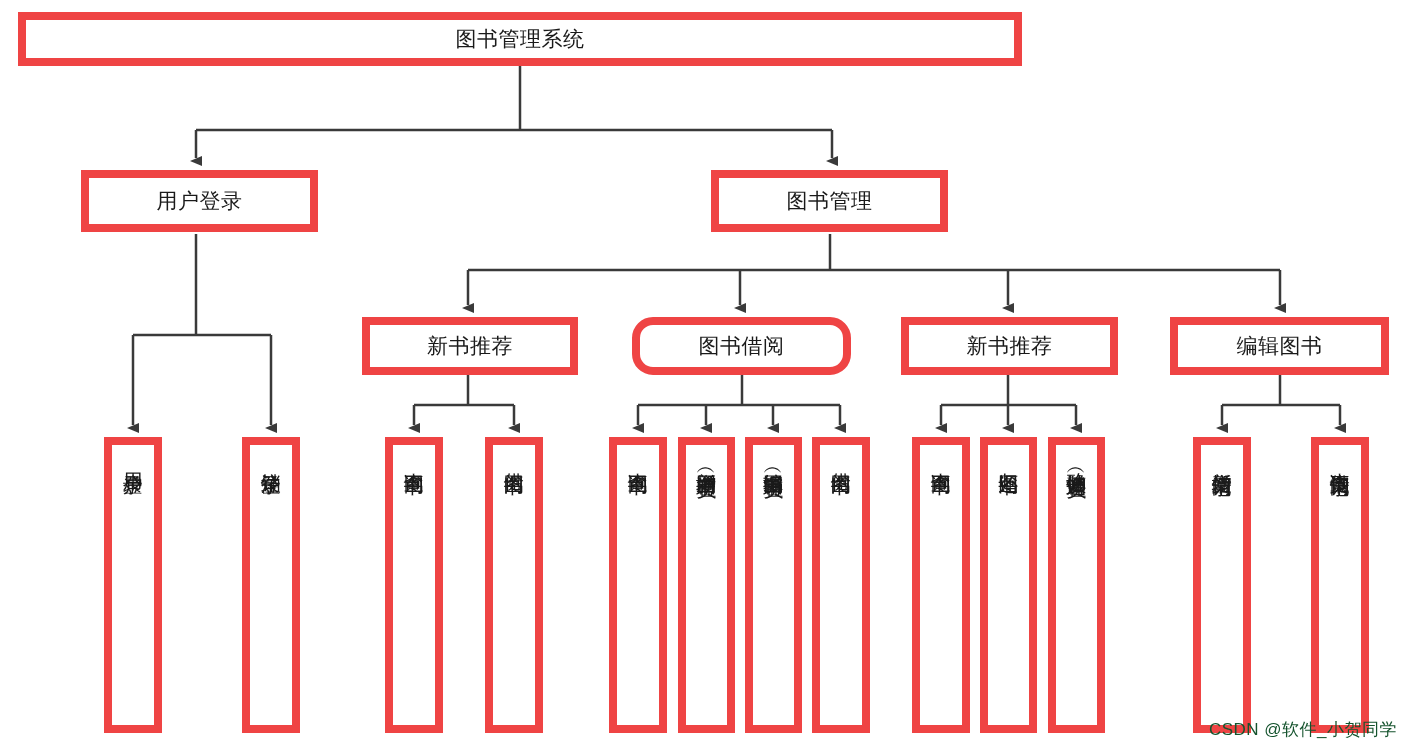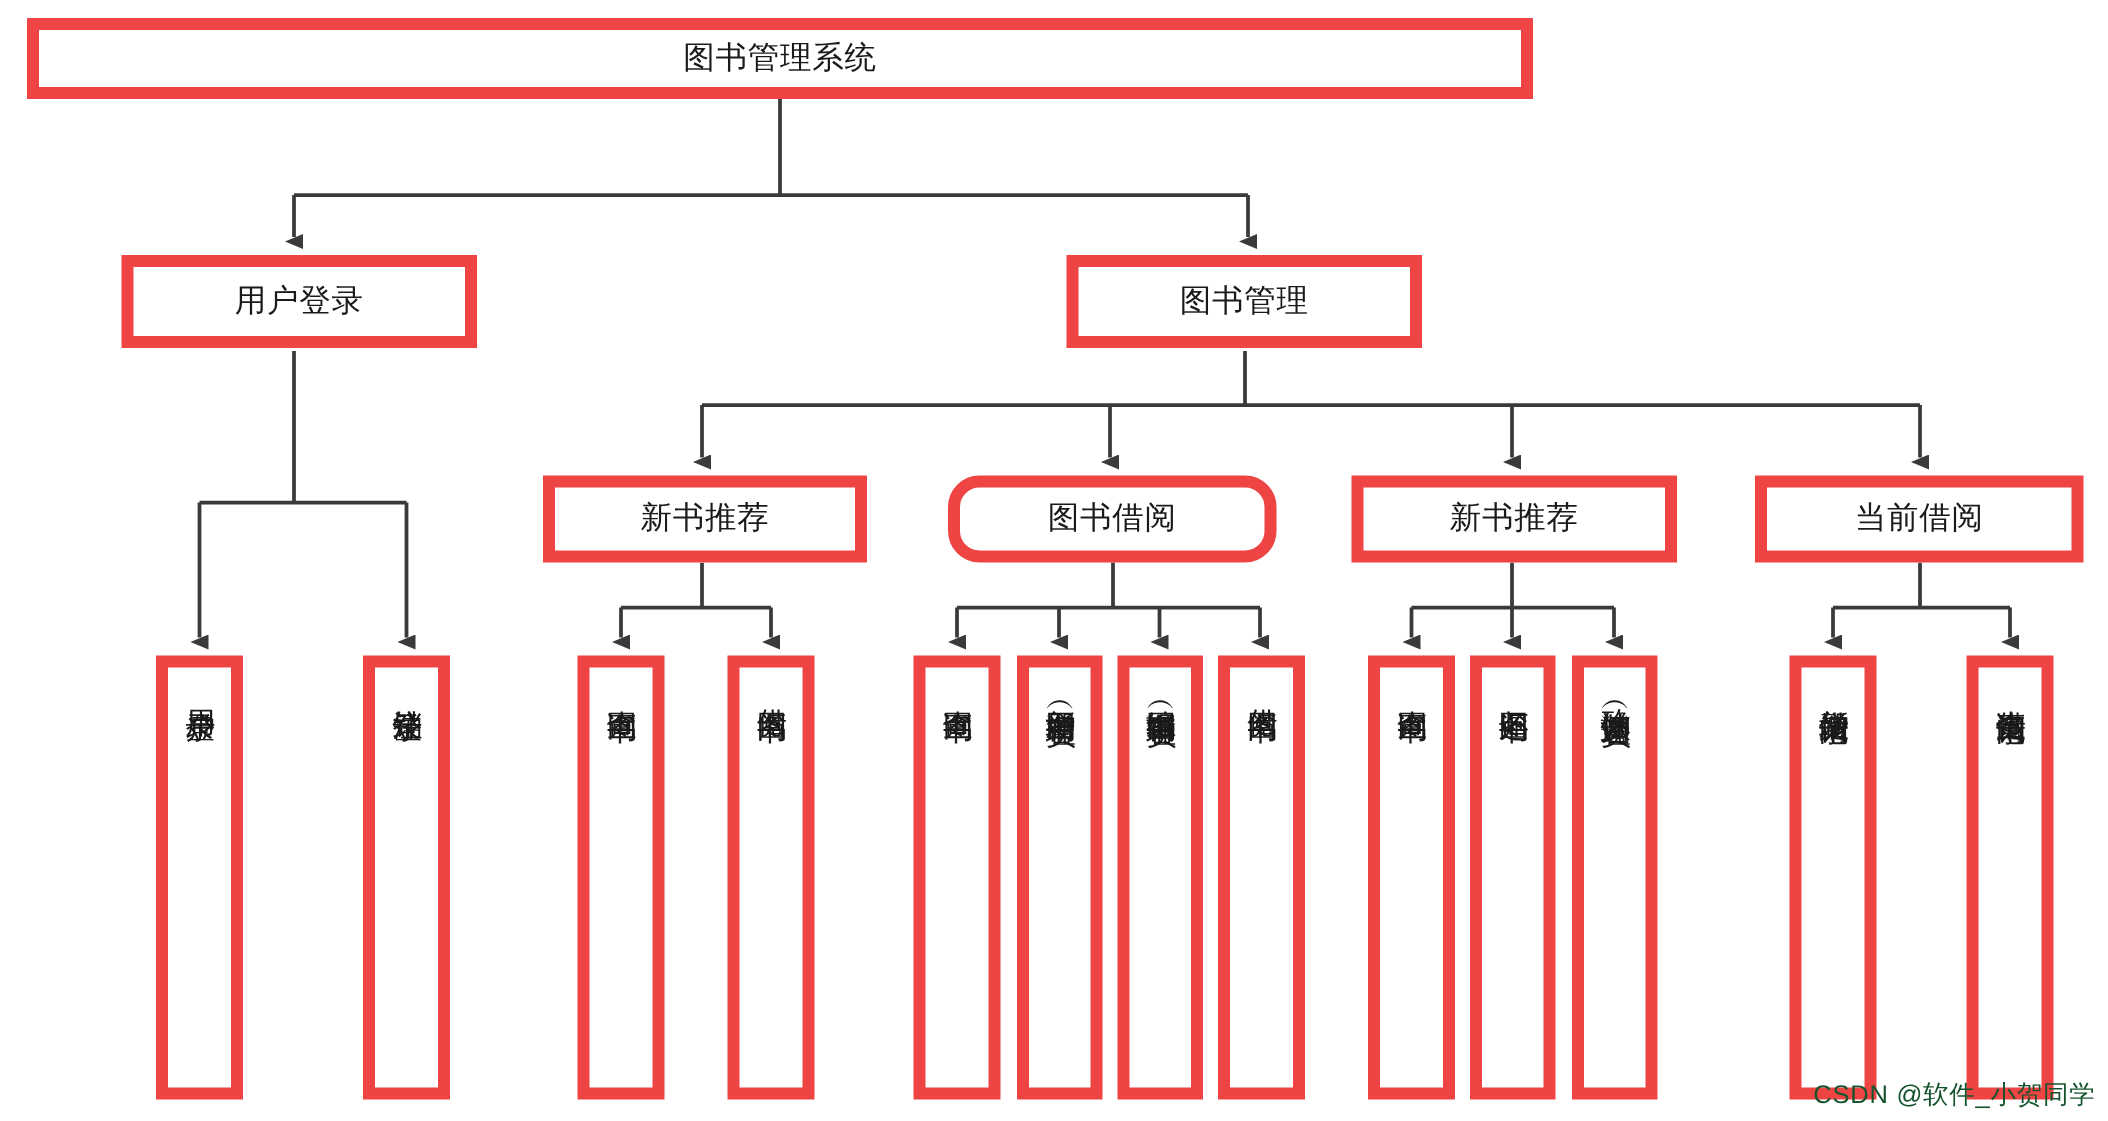--- a/index.html
+++ b/index.html
@@ -134,21 +134,21 @@
   <div class="node" style="left:362px; top:317px; width:216px; height:58px;">
     <span class="node-label">新书推荐</span>
   </div>
   <div class="node" style="left:632px; top:317px; width:219px; height:58px;border-radius:21px;">
     <span class="node-label">图书借阅</span>
   </div>
   <div class="node" style="left:901px; top:317px; width:217px; height:58px;">
     <span class="node-label">新书推荐</span>
   </div>
   <div class="node" style="left:1170px; top:317px; width:219px; height:58px;">
-    <span class="node-label">当前借阅</span>
+    <span class="node-label">编辑图书</span>
   </div>
 
   <div class="node leaf" style="left:104px; top:437px; width:58px; height:296px;">
     <span class="node-label">用户登录</span>
   </div>
   <div class="node leaf" style="left:242px; top:437px; width:58px; height:296px;">
     <span class="node-label">注销登录</span>
   </div>
 
   <div class="node leaf" style="left:385px; top:437px; width:58px; height:296px;">

